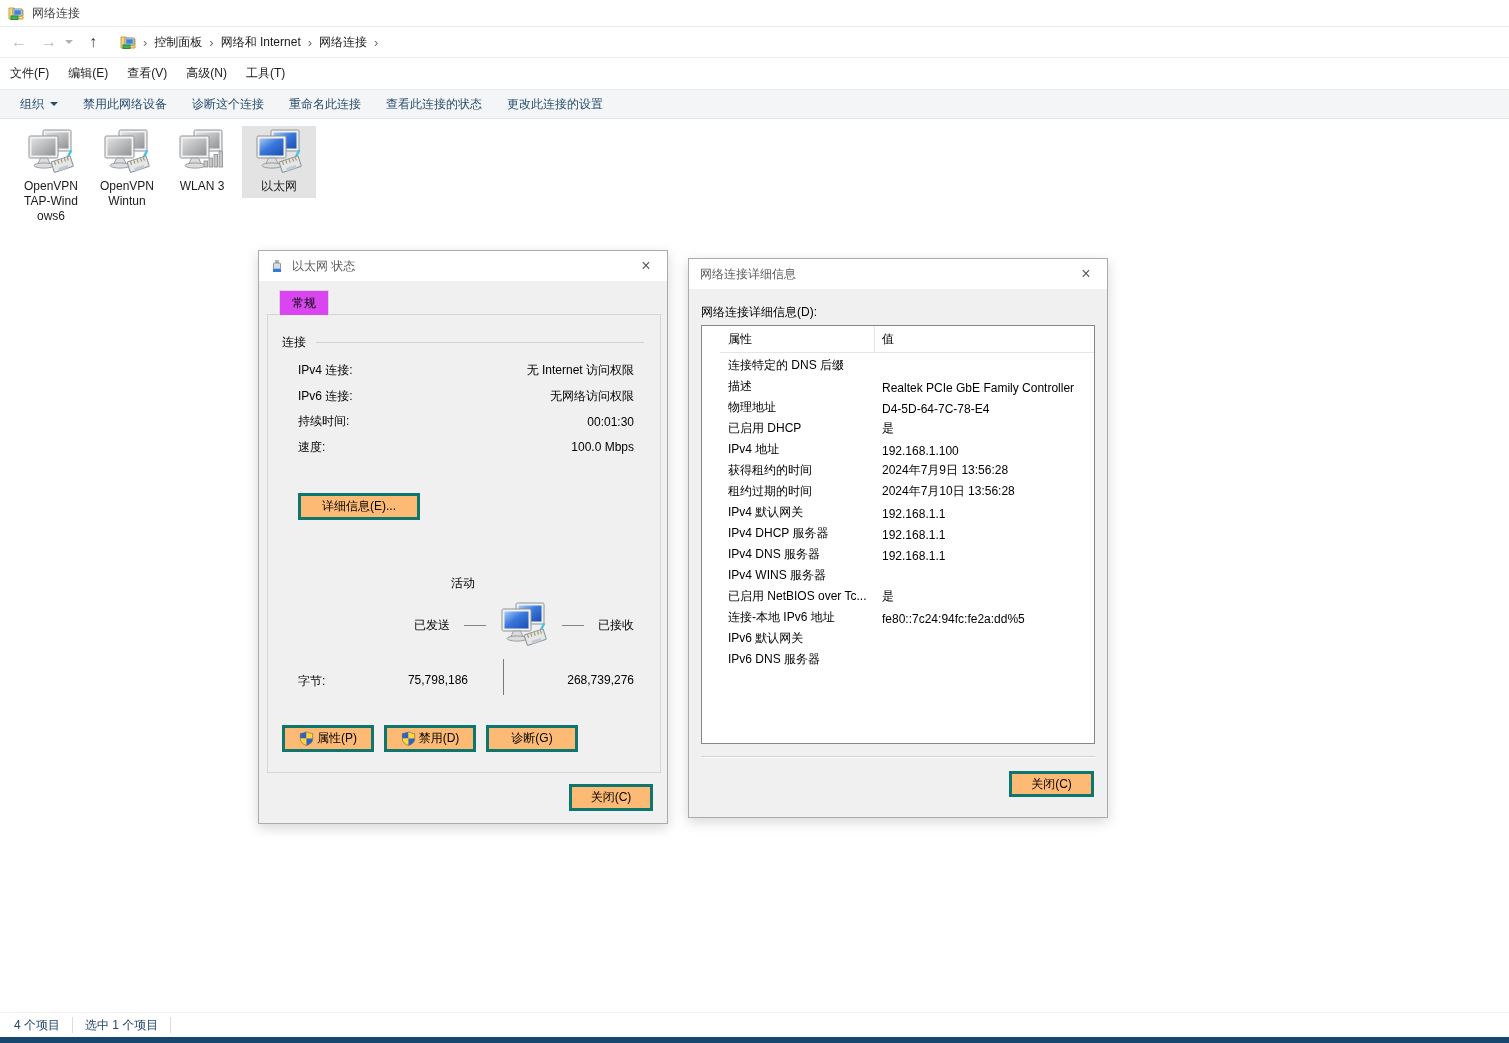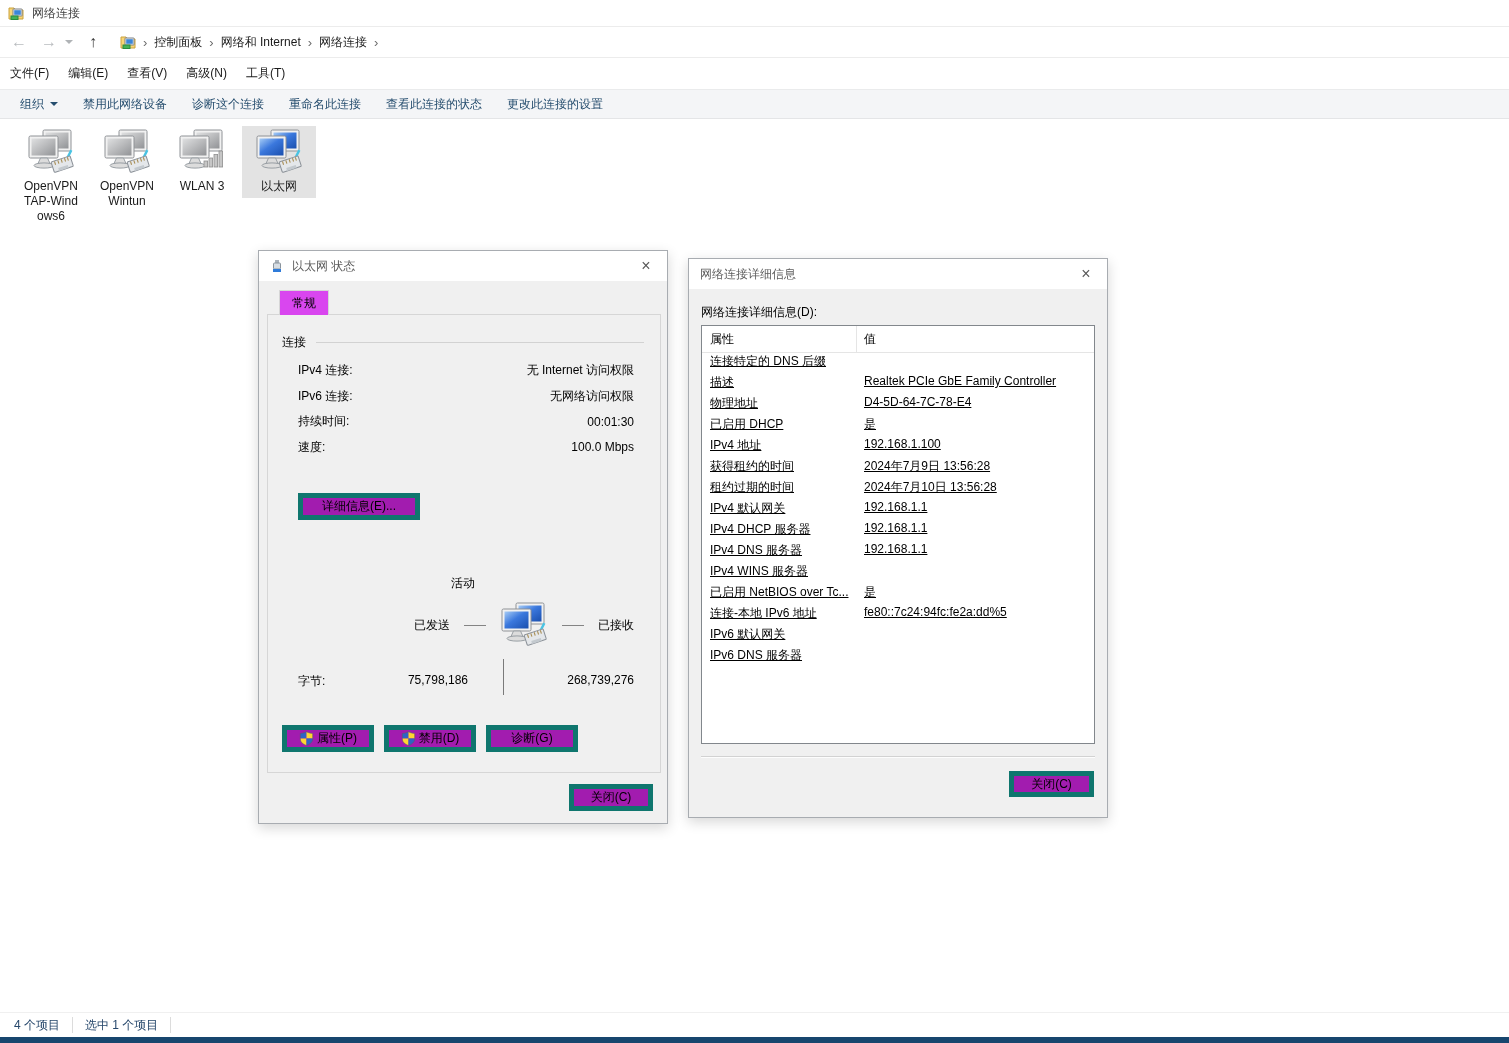--- a/index.html
+++ b/index.html
@@ -46,21 +46,21 @@
   .conn-line { line-height:15px; color:#1a1a1a; }
 
   
   .dlg { position:absolute; background:#f0f0f0; border:1px solid #a8acb1;
     box-shadow:0 4px 12px rgba(0,0,0,.16); }
   .dlg-title { height:30px; background:#fff; display:flex; align-items:center; gap:8px;
     padding-left:11px; color:#5c5c5c; }
   .dlg-close { position:absolute; top:0; right:4px; width:34px; height:30px;
     display:flex; align-items:center; justify-content:center; font-size:16px; color:#5a5a5a; }
 
-  .btn { background:#a21caf; border:5px solid #0f766e; color:#000;
+  .btn { background:#fdba74; border:3px solid #0f766e; color:#000;
     display:flex; align-items:center; justify-content:center; font-size:12px; }
 
   
   #dlg-status { left:258px; top:250px; width:410px; height:574px; }
   #dlg-status .tab { position:absolute; left:20px; top:39px; width:50px; height:25px; z-index:2;
     background:#d946ef; border:1px solid #d6d6d6; border-bottom:none;
     display:flex; align-items:center; justify-content:center; }
   #dlg-status .page { position:absolute; left:8px; top:63px; width:394px; height:459px;
     background:#f0f0f0; border:1px solid #d6d6d6; }
   .grp { position:absolute; left:14px; right:16px; height:16px; display:flex; align-items:center; gap:10px; }
@@ -80,26 +80,26 @@
   .bytes .vdiv { position:absolute; left:235px; top:0; width:1px; height:36px; background:#7a7a7a; }
   .bytes .v2 { position:absolute; right:26px; top:14px; }
   .dlg1-btns { position:absolute; left:14px; top:410px; display:flex; gap:10px; }
   .dlg1-btns .btn { width:92px; height:27px; gap:3px; }
   #dlg-status .close-btn { position:absolute; right:14px; top:533px; width:84px; height:27px; }
 
   
   #dlg-details { left:688px; top:258px; width:420px; height:560px; }
   #dlg-details .list-label { position:absolute; left:12px; top:45px; color:#000; }
   .lv { position:absolute; left:12px; top:66px; width:394px; height:419px;
-    background:#fff; border:1px solid #82878c; overflow:hidden; }
+    background:#fff; border:1px solid #82878c; overflow:hidden;padding-left:18px; }
   .lv-head { height:27px; display:flex; border-bottom:1px solid #e5e5e5; }
   .lv-hc1 { width:155px; padding-left:8px; display:flex; align-items:center;
     border-right:1px solid #e5e5e5; }
   .lv-hc2 { flex:1; padding-left:7px; display:flex; align-items:center; }
-  .lv-row { height:21px; display:flex; align-items:flex-start;text-decoration:underline; }
+  .lv-row { height:21px; display:flex; align-items:flex-end; }
   .lv-c1 { width:155px; padding-left:8px; white-space:nowrap; overflow:hidden; }
   .lv-c2 { flex:1; padding-left:7px; white-space:nowrap; overflow:hidden; }
   .d2sep { position:absolute; left:12px; right:12px; top:497px;
     border-top:1px solid #d2d2d2; border-bottom:1px solid #fdfdfd; }
   #dlg-details .close-btn { position:absolute; right:13px; top:512px; width:85px; height:26px; }
 
   
   .statusbar { position:absolute; left:0; bottom:6px; height:25px; width:100%;
     display:flex; align-items:center; gap:12px; padding-left:14px;
     color:#26476b; border-top:1px solid #f0f0f0; background:#fff; }

